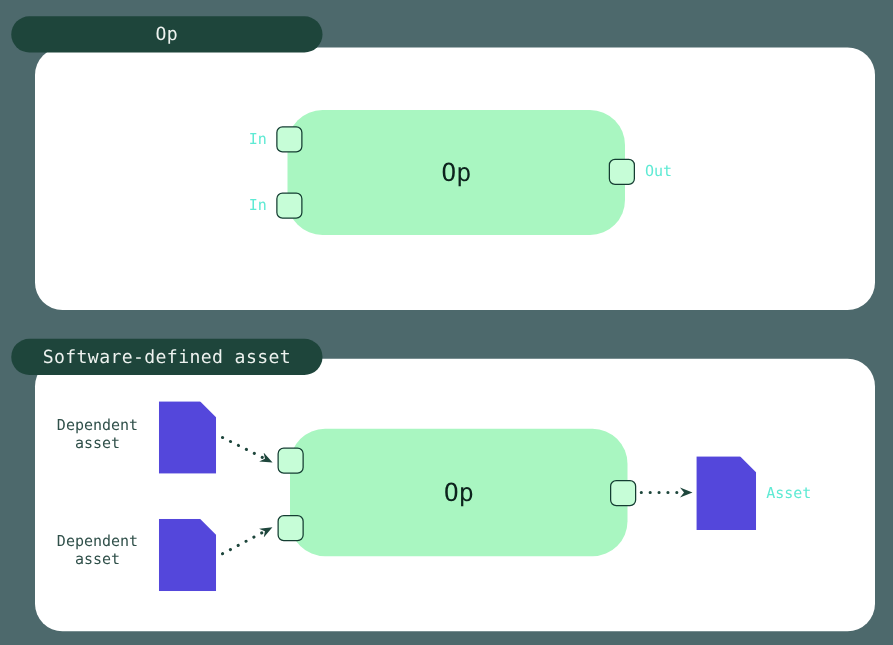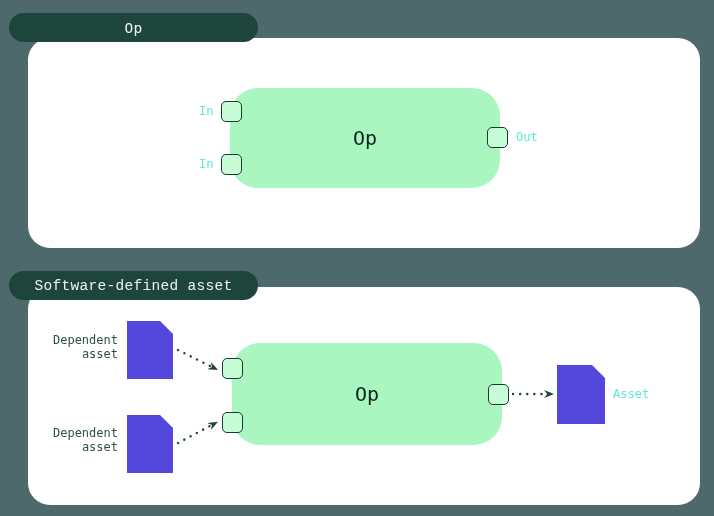--- a/index.html
+++ b/index.html
@@ -65,21 +65,21 @@
     color: #5eead4;
     font-size: 12px;
     line-height: 13px;
     z-index: 2;
   }
   .dep-label {
     position: absolute;
     color: #30504a;
     font-size: 12px;
     line-height: 14px;
-    text-align: right;
+    text-align: center;
     white-space: pre-line;
     width: 80px;
     z-index: 2;
   }
   .doc {
     position: absolute;
     background: #5447db;
     clip-path: polygon(0 0, calc(100% - 13px) 0, 100% 13px, 100% 100%, 0 100%);
     z-index: 2;
   }
@@ -108,21 +108,21 @@
 
   <span class="io-label" style="left:199px; top:105px;">In</span>
   <div class="handle" style="left:221px; top:101px;"></div>
 
   <span class="io-label" style="left:199px; top:158px;">In</span>
   <div class="handle" style="left:221px; top:154px;"></div>
 
   <div class="handle" style="left:487px; top:127px;"></div>
   <span class="io-label" style="left:516px; top:131px;">Out</span>
 
-  <div class="pill" style="left:9px; top:271px;font-family:Liberation Mono, monospace;">
+  <div class="pill" style="left:9px; top:271px;">
     <span>Software-defined asset</span>
   </div>
 
   <div class="panel" style="left:28px; top:287px; height:218px;"></div>
 
   <span class="dep-label" style="left:38px; top:333px;">Dependent
 asset</span>
   <div class="doc" style="left:127px; top:321px; width:46px; height:58px;"></div>
 
   <span class="dep-label" style="left:38px; top:426px;">Dependent

